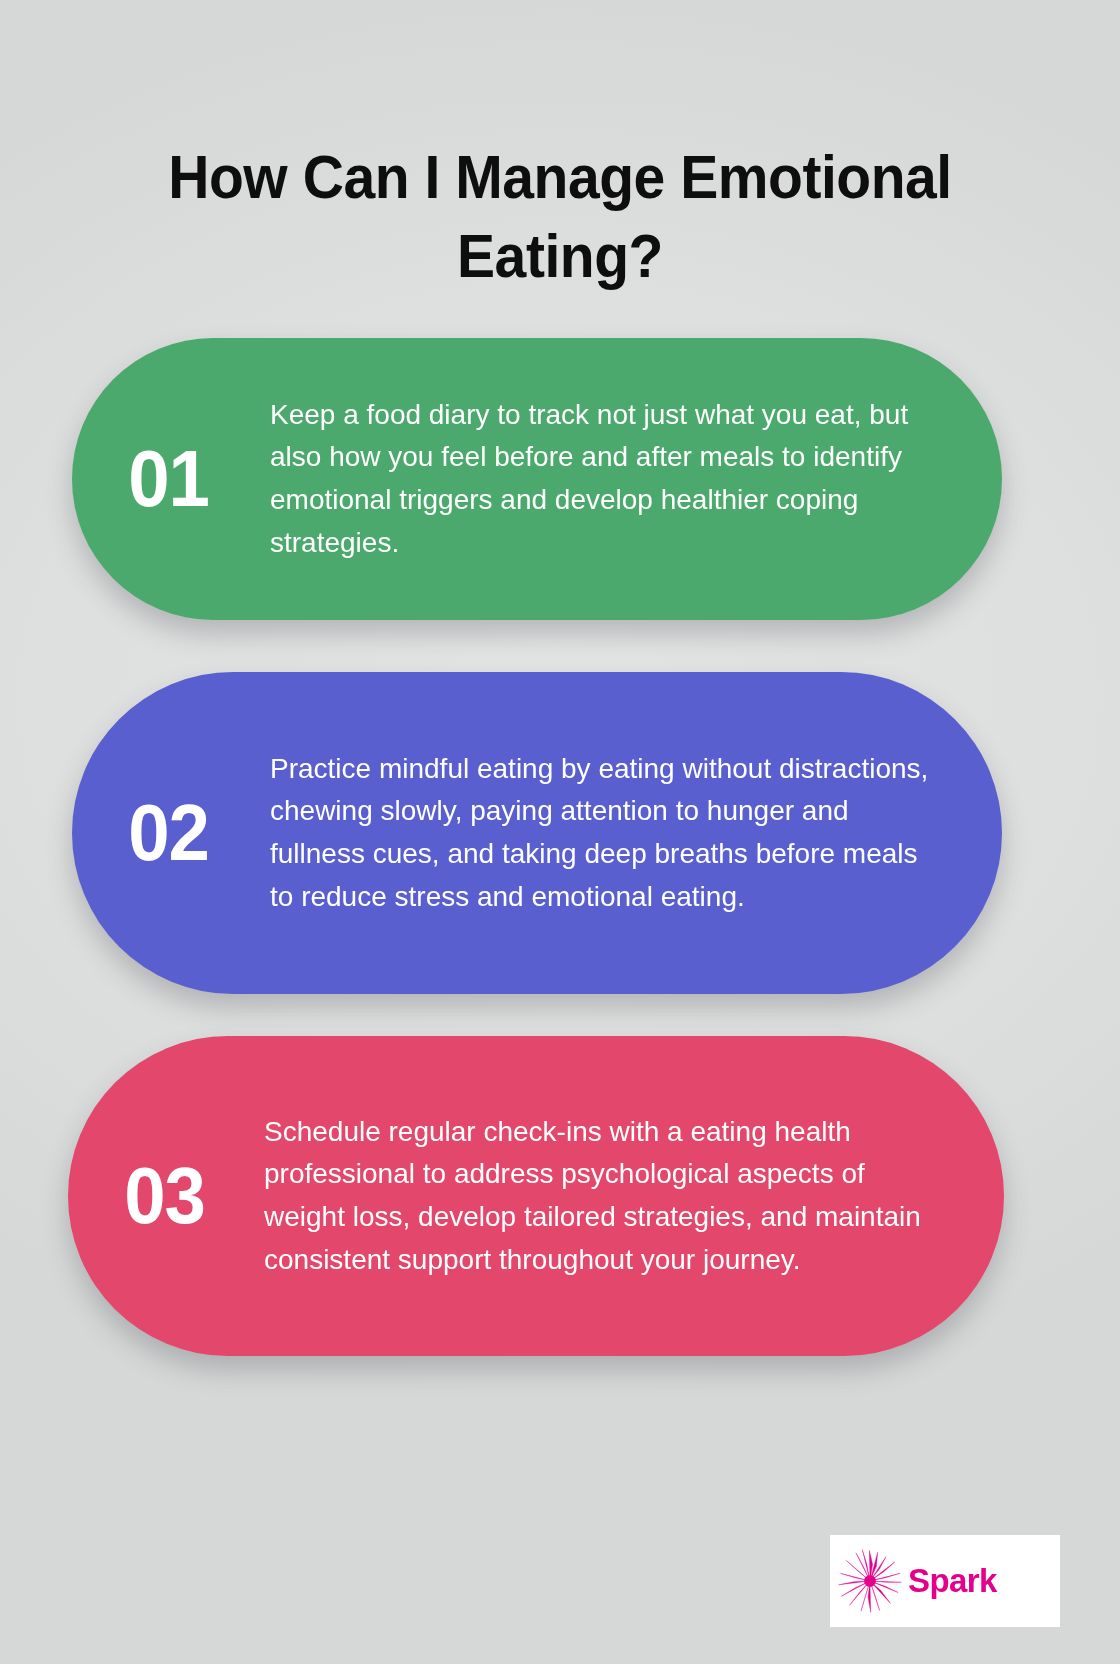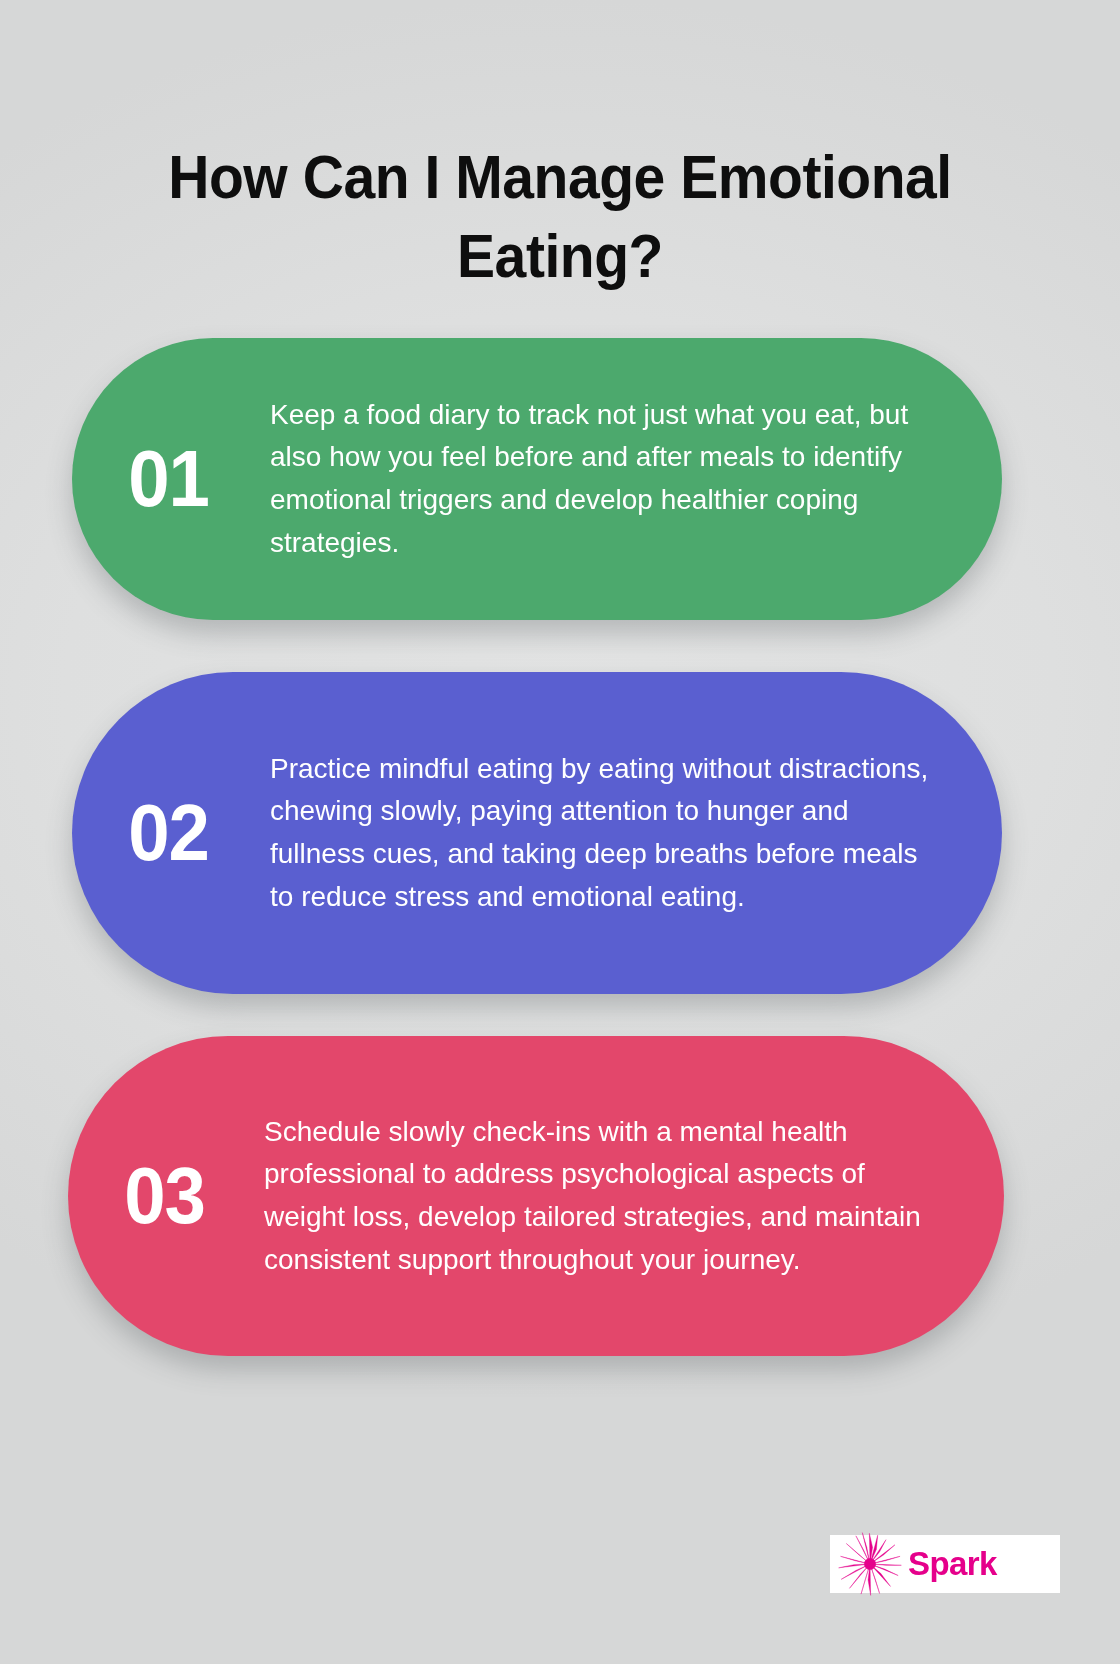--- a/index.html
+++ b/index.html
@@ -106,21 +106,21 @@
     padding: 0 60px 0 52px;
   }
   #card-3 .card-num { width: 118px; margin-right: 26px; }
 
   
   .logo-box {
     position: absolute;
     left: 830px;
     top: 1535px;
     width: 230px;
-    height: 58px;
+    height: 92px;
     background: #ffffff;
     display: flex;
     align-items: center;
     justify-content: flex-start;
     padding-left: 8px;
     box-sizing: border-box;
   }
   .logo-mark {
     width: 64px;
     height: 64px;
@@ -149,21 +149,21 @@
       <div class="card-text">Keep a food diary to track not just what you eat, but also how you feel before and after meals to identify emotional triggers and develop healthier coping strategies.</div>
     </div>
 
     <div class="card" id="card-2" style="background: rgb(90, 95, 208);">
       <div class="card-num">02</div>
       <div class="card-text">Practice mindful eating by eating without distractions, chewing slowly, paying attention to hunger and fullness cues, and taking deep breaths before meals to reduce stress and emotional eating.</div>
     </div>
 
     <div class="card" id="card-3" style="background: rgb(227, 71, 107);">
       <div class="card-num">03</div>
-      <div class="card-text">Schedule slowly check-ins with a mental health professional to address psychological aspects of weight loss, develop tailored strategies, and maintain consistent support throughout your journey.</div>
+      <div class="card-text">Schedule regular check-ins with a eating health professional to address psychological aspects of weight loss, develop tailored strategies, and maintain consistent support throughout your journey.</div>
     </div>
 
   </div>
 
   <div class="logo-box">
     <span class="logo-mark">
       <svg viewBox="0 0 100 100" width="64" height="64" aria-hidden="true">
         <g fill="#E5008B" stroke="#E5008B" stroke-width="0.6">
           <path d="M50 50 L49 2 L54 24 Z"></path>
           <path d="M50 50 L62 5 L60 27 Z"></path>

